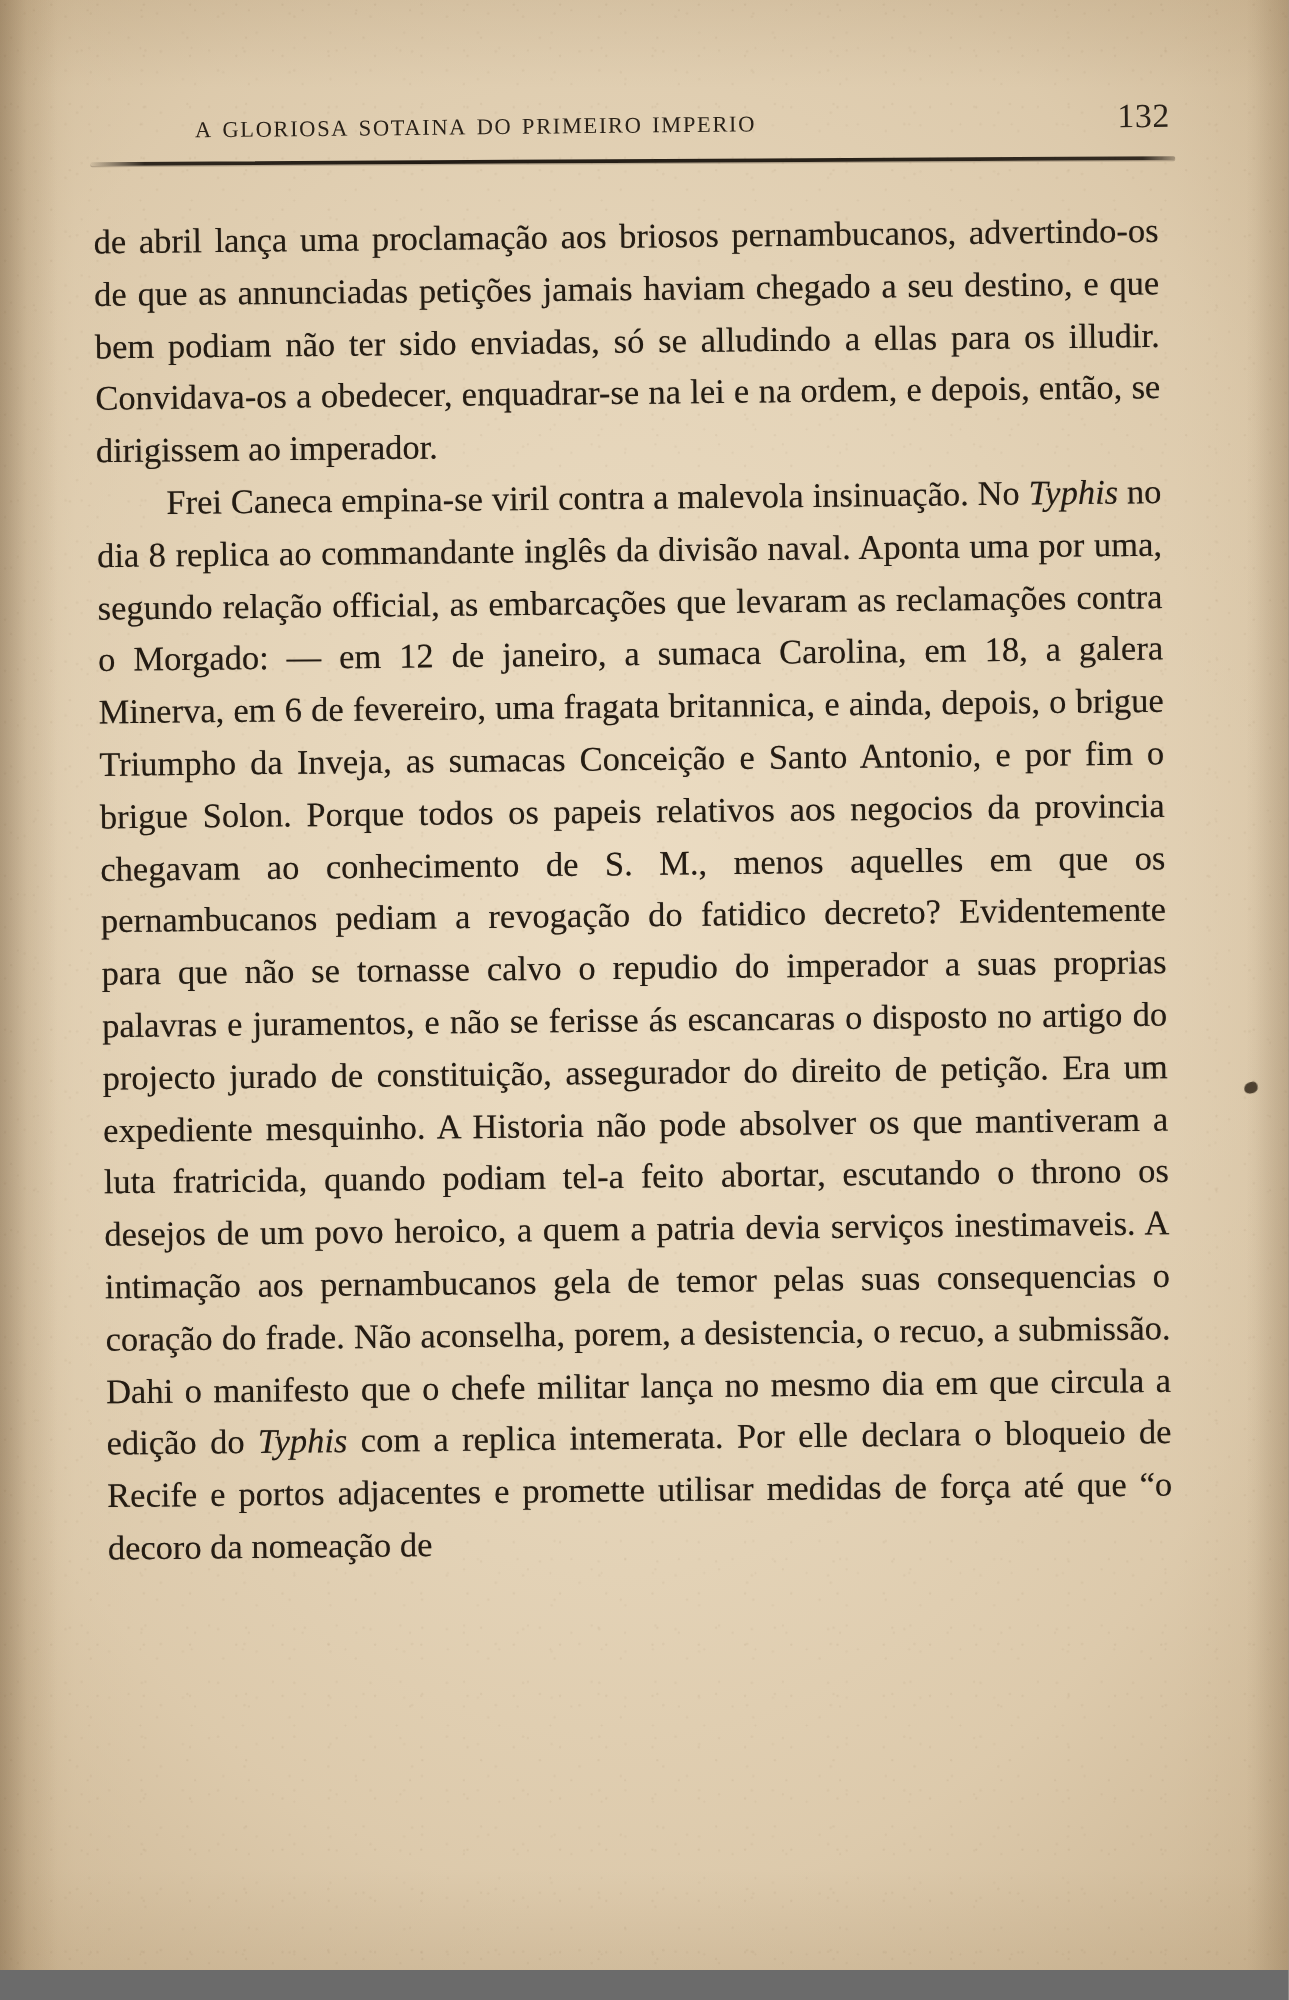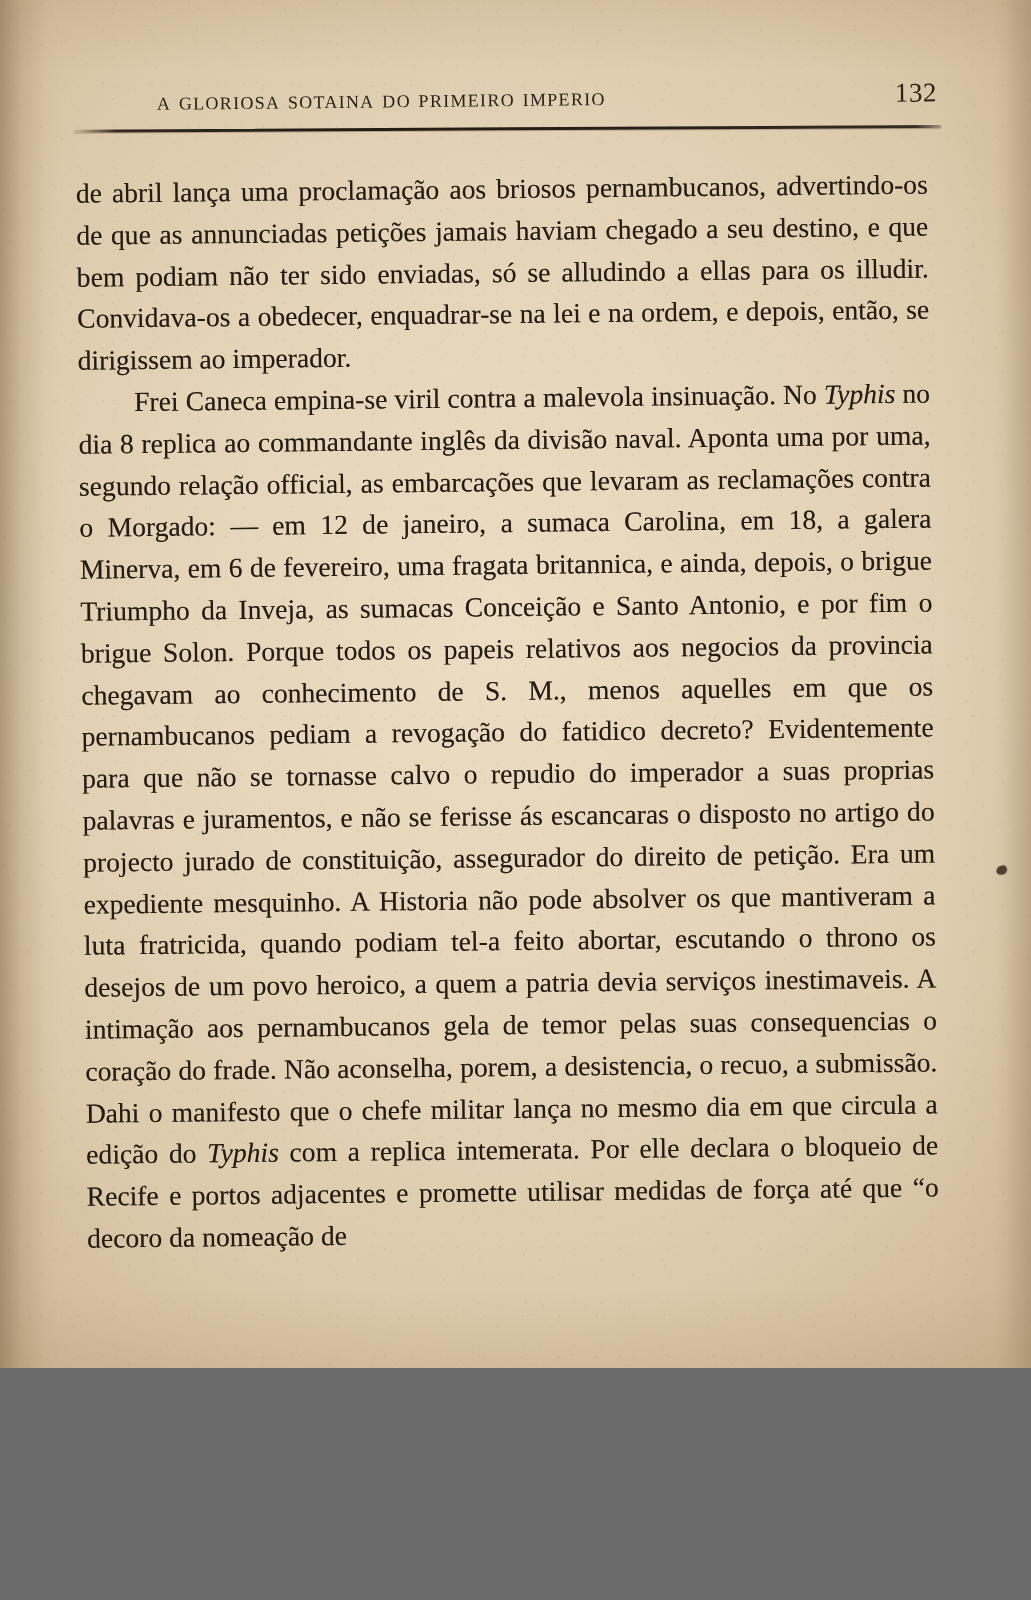--- a/index.html
+++ b/index.html
@@ -5,21 +5,21 @@
 <style>
   html, body {
     margin: 0;
     padding: 0;
     background: #6b6b6b;
   }
 
   .page-scan {
     position: relative;
     width: 1031px;
-    height: 1368px;
+    height: 1576px;
     overflow: hidden;
     background-color: #e3d2b6;
     
     background-image:
       radial-gradient(ellipse 78% 70% at 48% 46%,
         rgba(236,221,196,0.95) 0%,
         rgba(230,214,187,0.55) 42%,
         rgba(206,183,148,0.30) 72%,
         rgba(186,160,122,0.55) 100%),
       linear-gradient(90deg,

